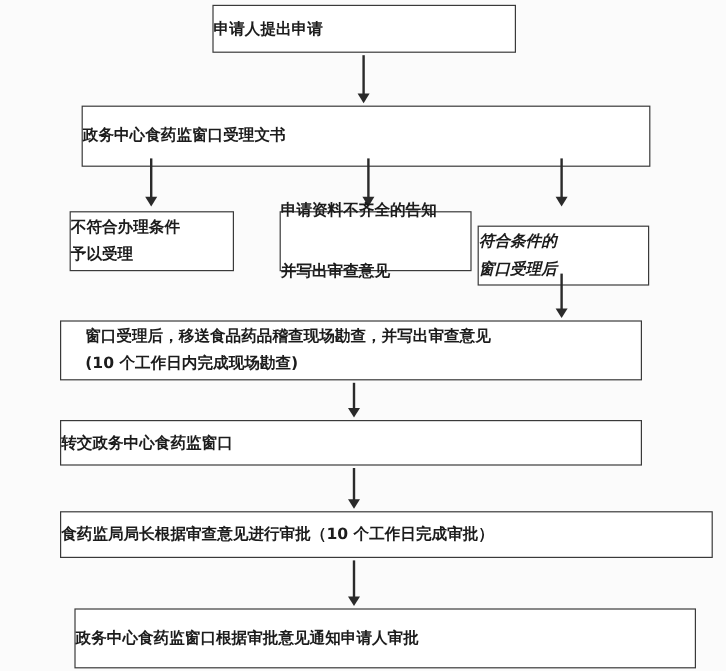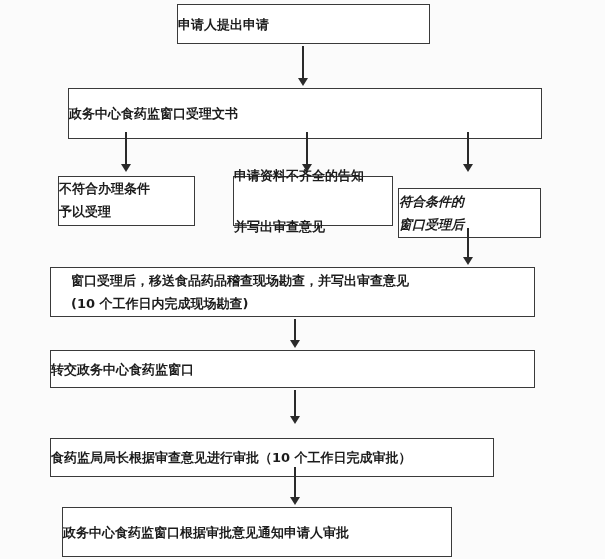--- a/index.html
+++ b/index.html
@@ -121,26 +121,26 @@
 
   <div class="node" style="left:50px; top:350px; width:485px; height:38px;">
     <span>转交政务中心食药监窗口</span>
   </div>
 
   <div class="arrow" style="left:295px; top:390px; height:34px;">
     <div class="shaft"></div>
     <div class="head"></div>
   </div>
 
-  <div class="node" style="left:50px; top:438px; width:444px; height:39px;">
+  <div class="node" style="left:50px; top:426px; width:544px; height:39px;">
     <span>食药监局局长根据审查意见进行审批（10 个工作日完成审批）</span>
   </div>
 
   <div class="arrow" style="left:295px; top:467px; height:38px;">
     <div class="shaft"></div>
     <div class="head"></div>
   </div>
 
-  <div class="node" style="left:62px; top:507px; width:390px; height:50px;">
+  <div class="node" style="left:62px; top:507px; width:518px; height:50px;">
     <span>政务中心食药监窗口根据审批意见通知申请人审批</span>
   </div>
 
 </div>
 
 </body></html>

